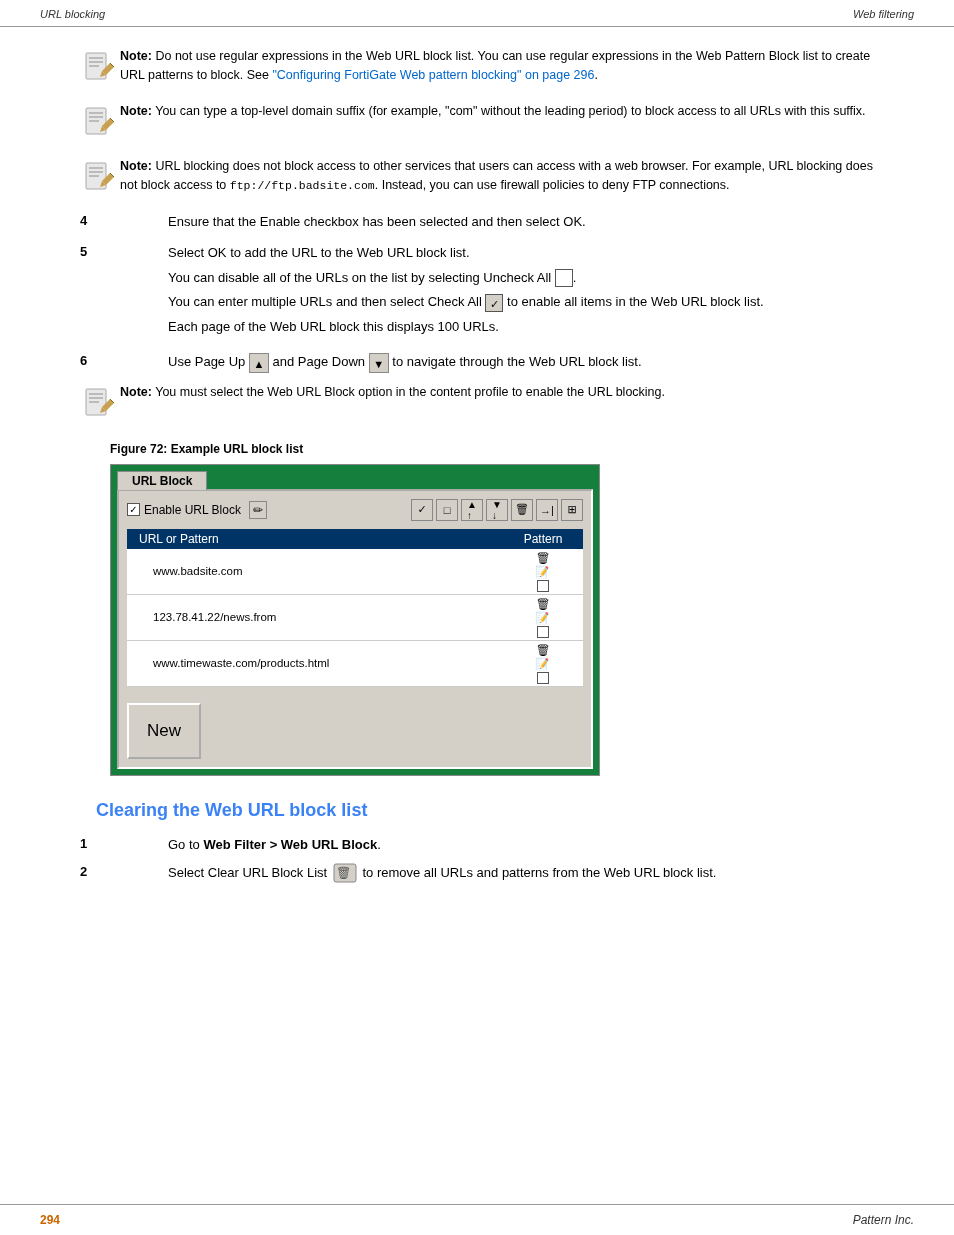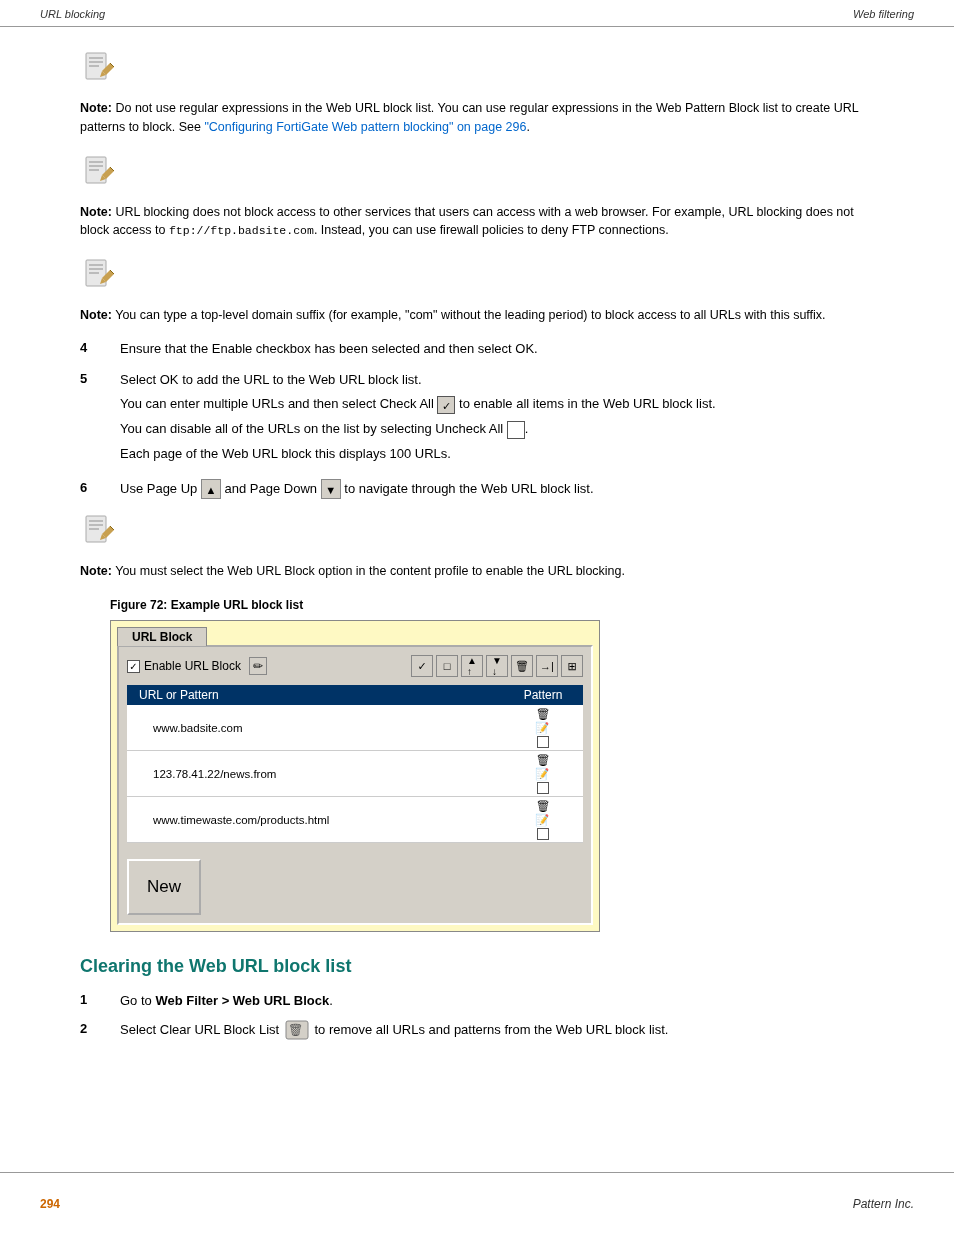--- a/index.html
+++ b/index.html
@@ -34,22 +34,21 @@
     
     .content-area {
       padding: 20px 80px 30px 80px;
     }
 
     
     .note-block {
       display: flex;
       align-items: flex-start;
       margin-bottom: 14px;
-      gap: 11px;
-      flex-direction: column;
+      gap: 0;
     }
 
     .note-icon {
       width: 40px;
       flex-shrink: 0;
       margin-top: 2px;
     }
 
     .note-icon svg {
       width: 36px;
@@ -88,20 +87,21 @@
       font-weight: bold;
       width: 40px;
       flex-shrink: 0;
       padding-top: 1px;
     }
 
     .step-content {
       flex: 1;
       font-size: 13px;
       line-height: 1.6;
+      margin-left: 48px;
     }
 
     .step-content p {
       margin-bottom: 4px;
     }
 
     
     .figure-block {
       margin: 18px 0 18px 0;
     }
@@ -109,21 +109,21 @@
     .figure-caption {
       font-size: 12px;
       font-weight: bold;
       margin-bottom: 8px;
       margin-left: 30px;
     }
 
     
     .ui-screenshot {
       border: 1px solid #888;
-      background: #fef9c3;
+      background: #15803d;
       width: 490px;
       margin-left: 30px;
       padding: 6px;
     }
 
     .ui-tab {
       display: inline-block;
       background: #d4d0c8;
       border: 1px solid #888;
       border-bottom: none;
@@ -223,22 +223,22 @@
       border: 2px outset #fff;
       padding: 16px 18px;
       font-size: 17px;
       cursor: pointer;
     }
 
     
     .section-heading {
       font-size: 18px;
       font-weight: bold;
-      color: #0f766e;
-      margin: 24px 0 14px 0;
+      color: #3b82f6;
+      margin: 24px 0 14px 16px;
     }
 
     
     .clearing-step {
       display: flex;
       margin-bottom: 8px;
       gap: 0;
     }
 
     .clearing-step .step-number {
@@ -255,21 +255,21 @@
 
     
     .footer-bar {
       position: absolute;
       bottom: 0;
       left: 0;
       right: 0;
       border-top: 1px solid #999;
       display: flex;
       justify-content: space-between;
-      padding: 24px 40px;
+      padding: 8px 40px;
       font-size: 12px;
     }
 
     .footer-page {
       font-weight: bold;
       color: #cc6600;
     }
 
     .footer-brand {
       font-style: italic;
@@ -314,59 +314,59 @@
           <rect x="9" y="8" width="14" height="2" fill="#bbb"></rect>
           <rect x="9" y="12" width="14" height="2" fill="#bbb"></rect>
           <rect x="9" y="16" width="10" height="2" fill="#bbb"></rect>
           <polygon points="22,22 30,14 34,18 26,26" fill="#c8a050"></polygon>
           <polygon points="22,22 26,26 20,28" fill="#c8a050"></polygon>
           <line x1="30" y1="14" x2="34" y2="18" stroke="#8B6914" stroke-width="1"></line>
         </svg>
       </div>
       <div class="note-text">
         <strong>Note:</strong>
-        URL blocking does not block access to other services that users can access with a web browser. For example, URL blocking does not block access to <code>ftp://ftp.badsite.com</code>. Instead, you can use firewall policies to deny FTP connections.
+        You can type a top-level domain suffix (for example, "com" without the leading period) to block access to all URLs with this suffix.
       </div>
     </div>
 
     <div class="note-block">
       <div class="note-icon">
         <svg viewBox="0 0 36 36" xmlns="http://www.w3.org/2000/svg">
           <rect x="6" y="4" width="20" height="26" rx="1" fill="#e8e8e8" stroke="#aaa" stroke-width="1"></rect>
           <rect x="9" y="8" width="14" height="2" fill="#bbb"></rect>
           <rect x="9" y="12" width="14" height="2" fill="#bbb"></rect>
           <rect x="9" y="16" width="10" height="2" fill="#bbb"></rect>
           <polygon points="22,22 30,14 34,18 26,26" fill="#c8a050"></polygon>
           <polygon points="22,22 26,26 20,28" fill="#c8a050"></polygon>
           <line x1="30" y1="14" x2="34" y2="18" stroke="#8B6914" stroke-width="1"></line>
         </svg>
       </div>
       <div class="note-text">
         <strong>Note:</strong>
-        You can type a top-level domain suffix (for example, "com" without the leading period) to block access to all URLs with this suffix.
+        URL blocking does not block access to other services that users can access with a web browser. For example, URL blocking does not block access to <code>ftp://ftp.badsite.com</code>. Instead, you can use firewall policies to deny FTP connections.
       </div>
     </div>
 
     <div class="step-block">
       <div class="step-number">4</div>
       <div class="step-content">
         Ensure that the Enable checkbox has been selected and then select OK.
       </div>
     </div>
 
     <div class="step-block">
       <div class="step-number">5</div>
       <div class="step-content">
         <p>Select OK to add the URL to the Web URL block list.</p>
+        <p>You can disable all of the URLs on the list by selecting Uncheck All 
+          <span style="display:inline-block;border:1px solid #555;width:18px;height:18px;vertical-align:middle;background:#fff;">&nbsp;</span>.
+        </p>
         <p>You can enter multiple URLs and then select Check All 
           <span style="display:inline-block;border:1px solid #555;width:18px;height:18px;vertical-align:middle;background:#d4d0c8;text-align:center;line-height:18px;font-size:11px;">✓</span>
           to enable all items in the Web URL block list.
-        </p>
-        <p>You can disable all of the URLs on the list by selecting Uncheck All 
-          <span style="display:inline-block;border:1px solid #555;width:18px;height:18px;vertical-align:middle;background:#fff;">&nbsp;</span>.
         </p>
         <p>Each page of the Web URL block this displays 100 URLs.</p>
       </div>
     </div>
 
     <div class="step-block">
       <div class="step-number">6</div>
       <div class="step-content">
         Use Page Up 
         <span style="display:inline-block;border:1px solid #888;background:#d4d0c8;width:20px;height:20px;vertical-align:middle;text-align:center;line-height:20px;font-size:11px;">▲</span>

